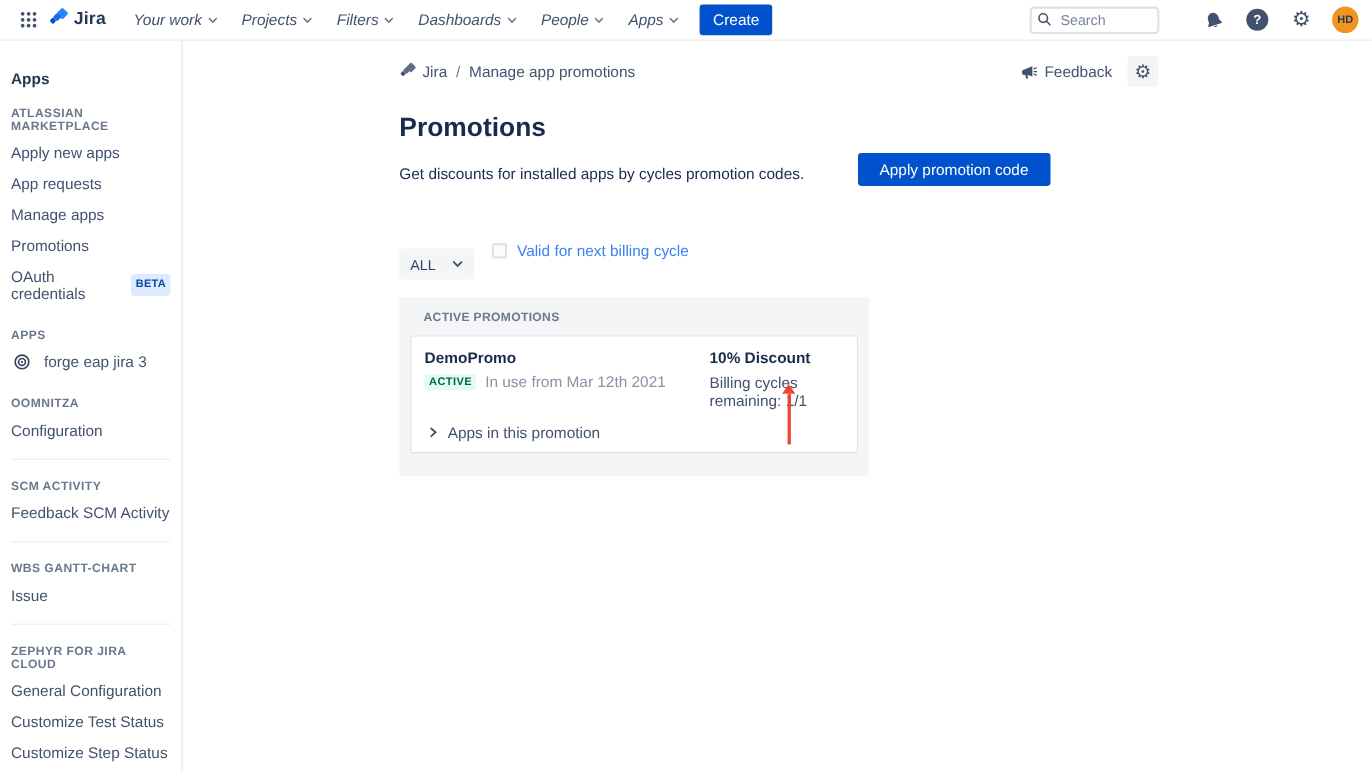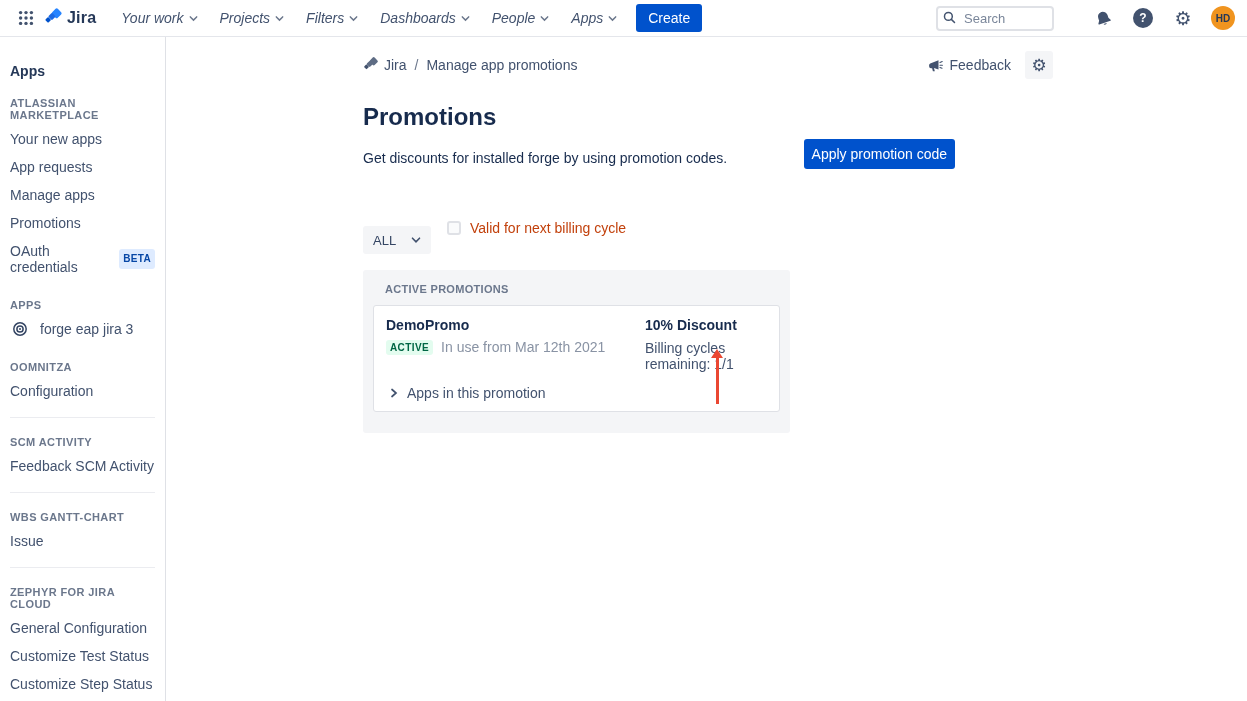--- a/index.html
+++ b/index.html
@@ -63,31 +63,31 @@
     cursor:pointer; margin-right:14px; }
   .gear-btn { width:28px; height:28px; background:#F4F5F7; border-radius:3px; border:none;
     display:flex; align-items:center; justify-content:center; cursor:pointer; }
   .gear-btn .gear-glyph { font-size:17px; }
 
   .page-header { width:592px; margin-top:24px; }
   .page-title { font-size:24px; font-weight:600; color:#172B4D; }
   .desc-row { display:flex; align-items:flex-start; margin-top:14px; }
   .page-desc { font-size:14px; color:#172B4D; padding-top:5px; }
   .apply-btn { margin-left:auto; background:#0052CC; color:#fff; border:none; border-radius:3px;
-    font-size:14px; font-weight:500; padding:7px 8px; cursor:pointer; margin-top:-6px;
+    font-size:14px; font-weight:500; padding:7px 20px; cursor:pointer; margin-top:-6px;
     font-family:"Liberation Sans", sans-serif; }
 
   .filter-row { display:flex; align-items:center; margin-top:33px; }
   .dropdown { width:68px; height:28px; background:#F4F5F7; border-radius:3px; border:none;
     display:flex; align-items:center; padding:0 10px; cursor:pointer;margin-top:24px; }
   .dropdown-value { font-size:13px; font-weight:500; color:#344563; }
   .dropdown svg { margin-left:auto; }
   .checkbox { width:14px; height:14px; border:2px solid #DFE1E6; border-radius:3px;
     background:#FAFBFC; margin-left:16px; cursor:pointer; flex:none; }
-  .checkbox-label { font-size:14px; color:#c2410c; margin-left:9px; cursor:pointer; }
+  .checkbox-label { font-size:14px; color:#3b82f6; margin-left:9px; cursor:pointer; }
 
   .panel { position:relative; width:427px; margin-top:16px; background:#F4F5F7;
     border-radius:3px; padding:13px 10px 21px 10px; }
   .panel-heading { font-size:11px; font-weight:600; color:#6B778C; letter-spacing:.3px;
     margin:0 0 10px 12px; text-transform:uppercase; }
   .promo-card { background:#fff; border:1px solid #DFE1E6; border-radius:3px; padding:11px 12px 10px 12px; }
   .promo-cols { display:flex; }
   .promo-col-left { width:259px; flex:none; }
   .promo-name { font-size:14px; font-weight:700; color:#172B4D; line-height:16px; }
   .promo-meta { display:flex; align-items:center; margin-top:6px; }
@@ -198,21 +198,21 @@
   </div>
 </header>
 
 <div class="shell">
 
   <aside class="sidebar">
     <div class="sb-title">Apps</div>
 
     <div class="sb-heading">ATLASSIAN MARKETPLACE</div>
     <div class="sb-item">
-        <span>Your new apps</span>
+        <span>Apply new apps</span>
       </div>
     <div class="sb-item">
         <span>App requests</span>
       </div>
     <div class="sb-item">
         <span>Manage apps</span>
       </div>
     <div class="sb-item">
         <span>Promotions</span>
       </div>
@@ -295,21 +295,21 @@
           </div>
           <button class="gear-btn">
             <span class="gear-glyph">⚙</span>
           </button>
         </div>
       </div>
 
       <div class="page-header">
         <h1 class="page-title">Promotions</h1>
         <div class="desc-row">
-          <p class="page-desc">Get discounts for installed forge by using promotion codes.</p>
+          <p class="page-desc">Get discounts for installed apps by cycles promotion codes.</p>
           <button class="apply-btn">Apply promotion code</button>
         </div>
       </div>
 
       <div class="filter-row">
         <button class="dropdown">
           <span class="dropdown-value">ALL</span>
           <svg width="10" height="10" viewBox="0 0 10 10">
               <path d="M1.5 3.2l3.5 3.6 3.5-3.6" stroke="#42526E" stroke-width="1.6" fill="none" stroke-linecap="round"></path>
             </svg>

